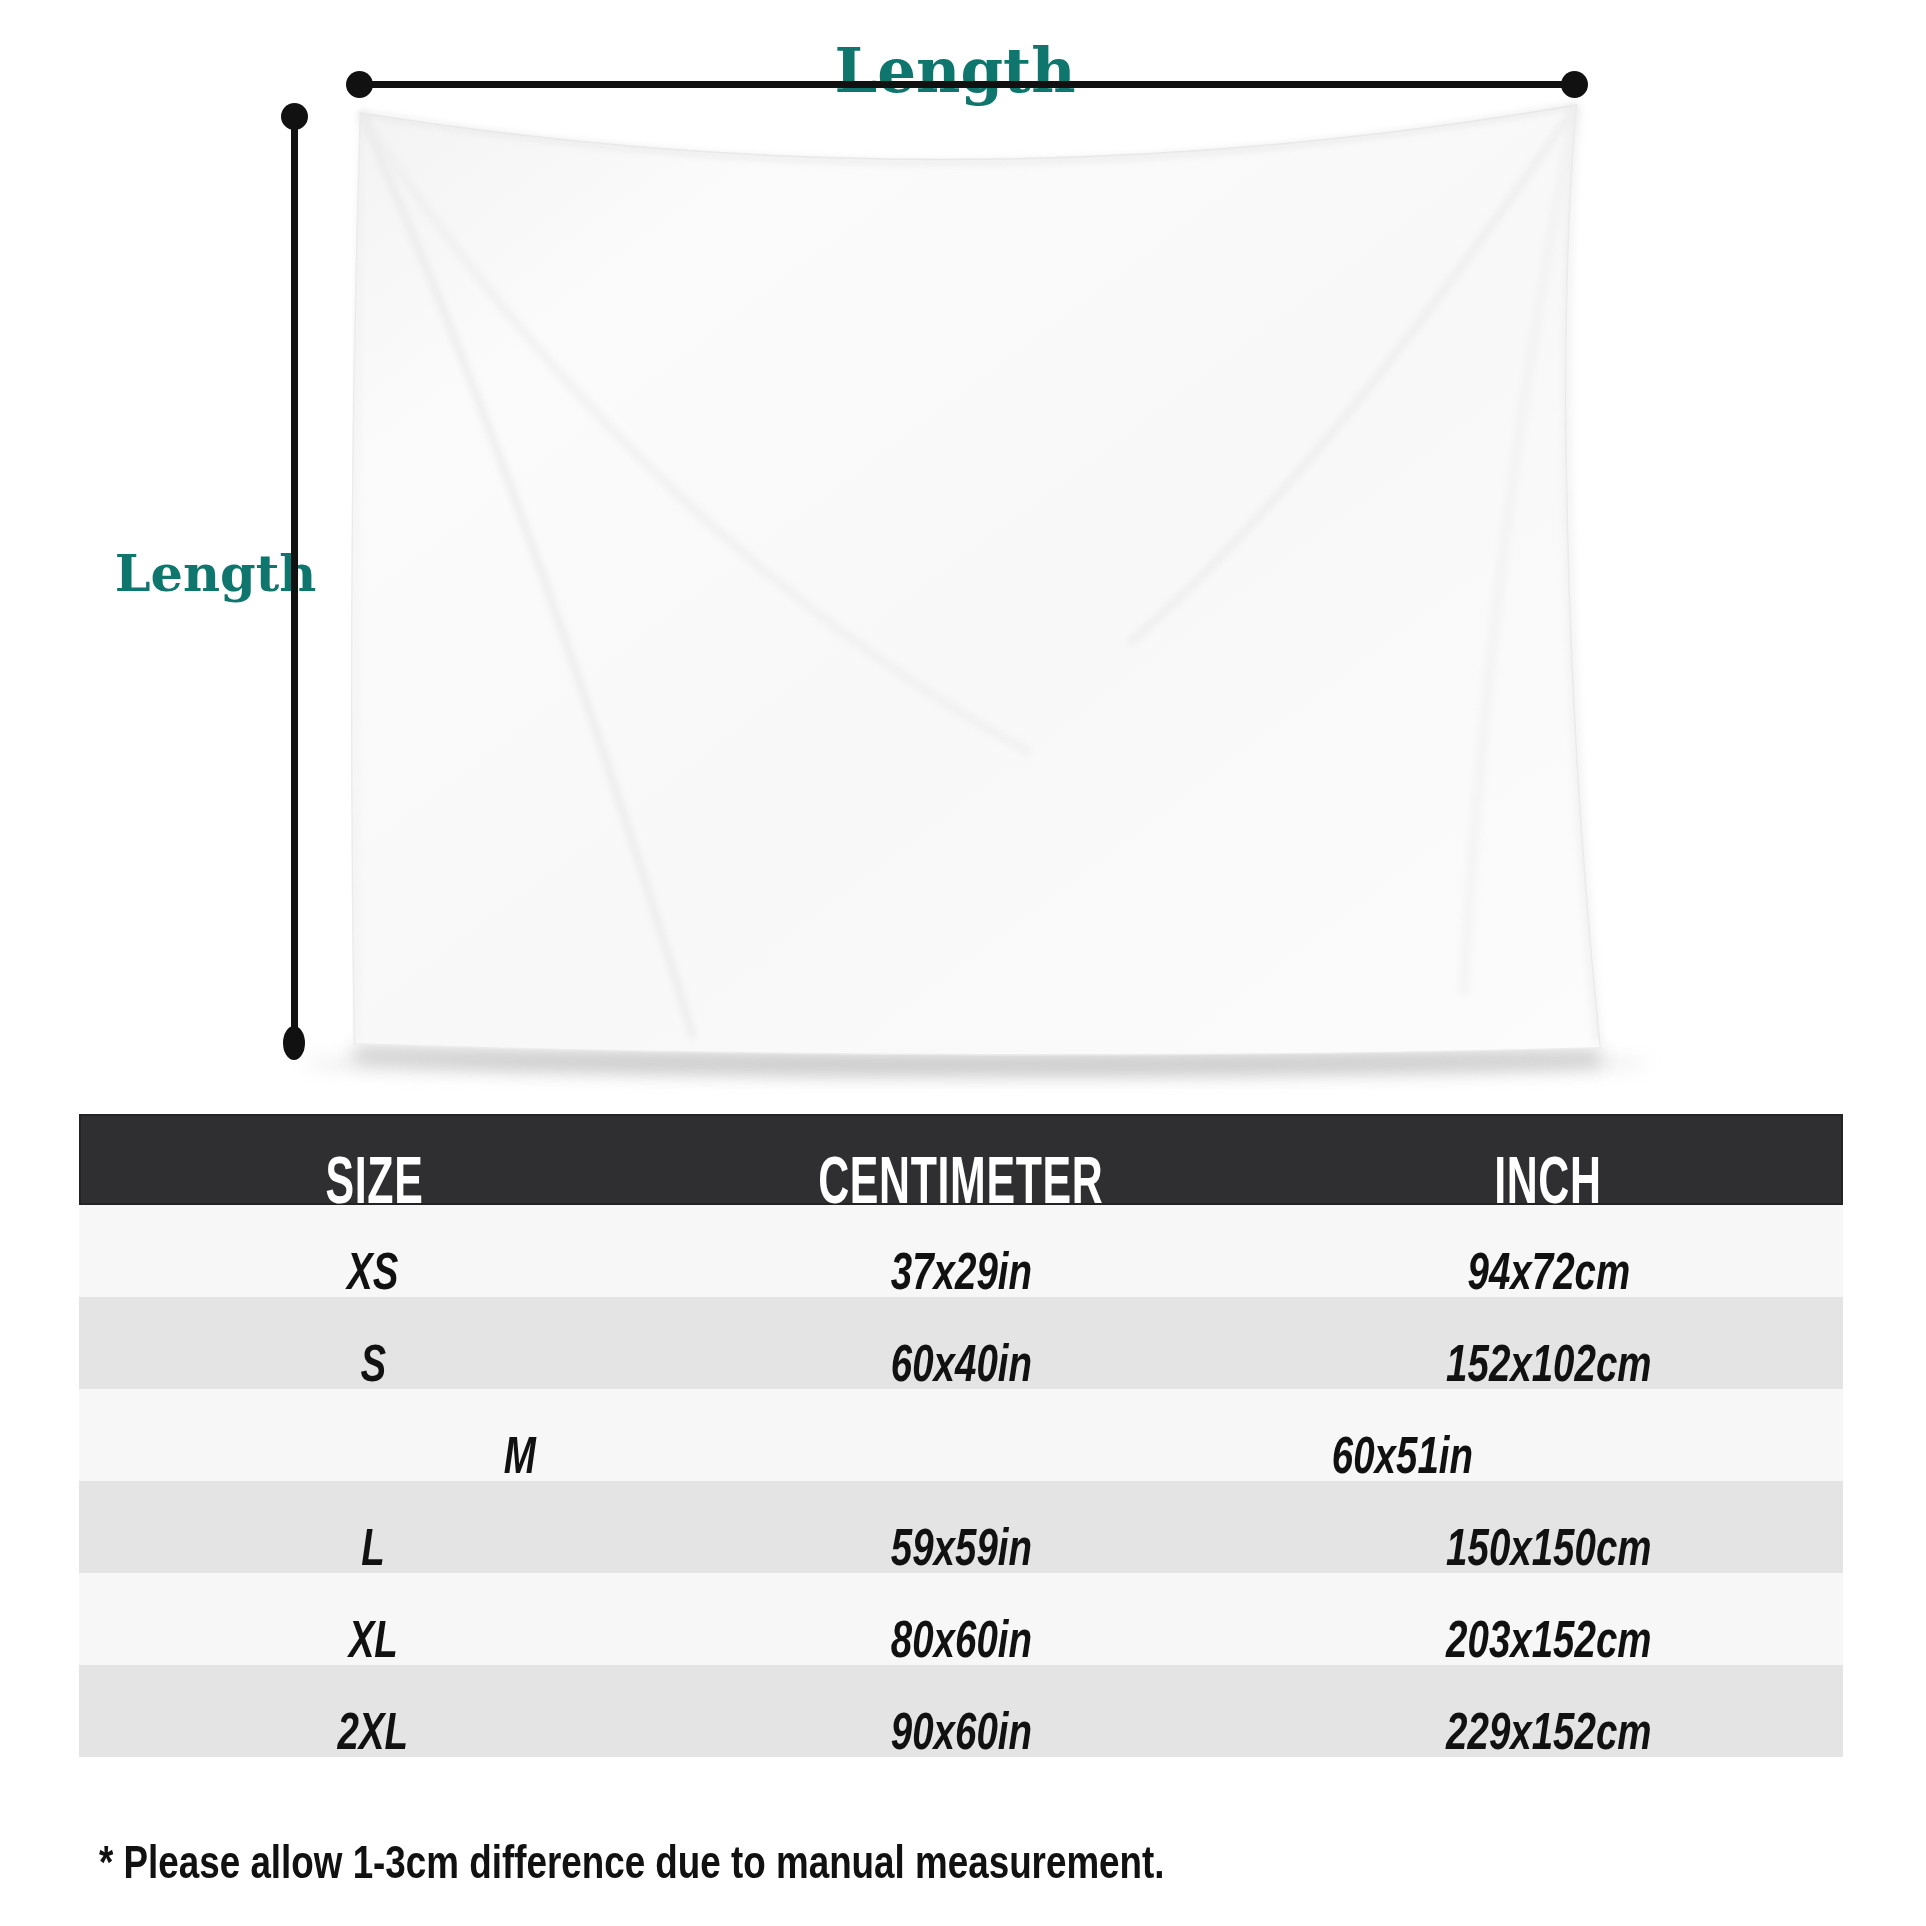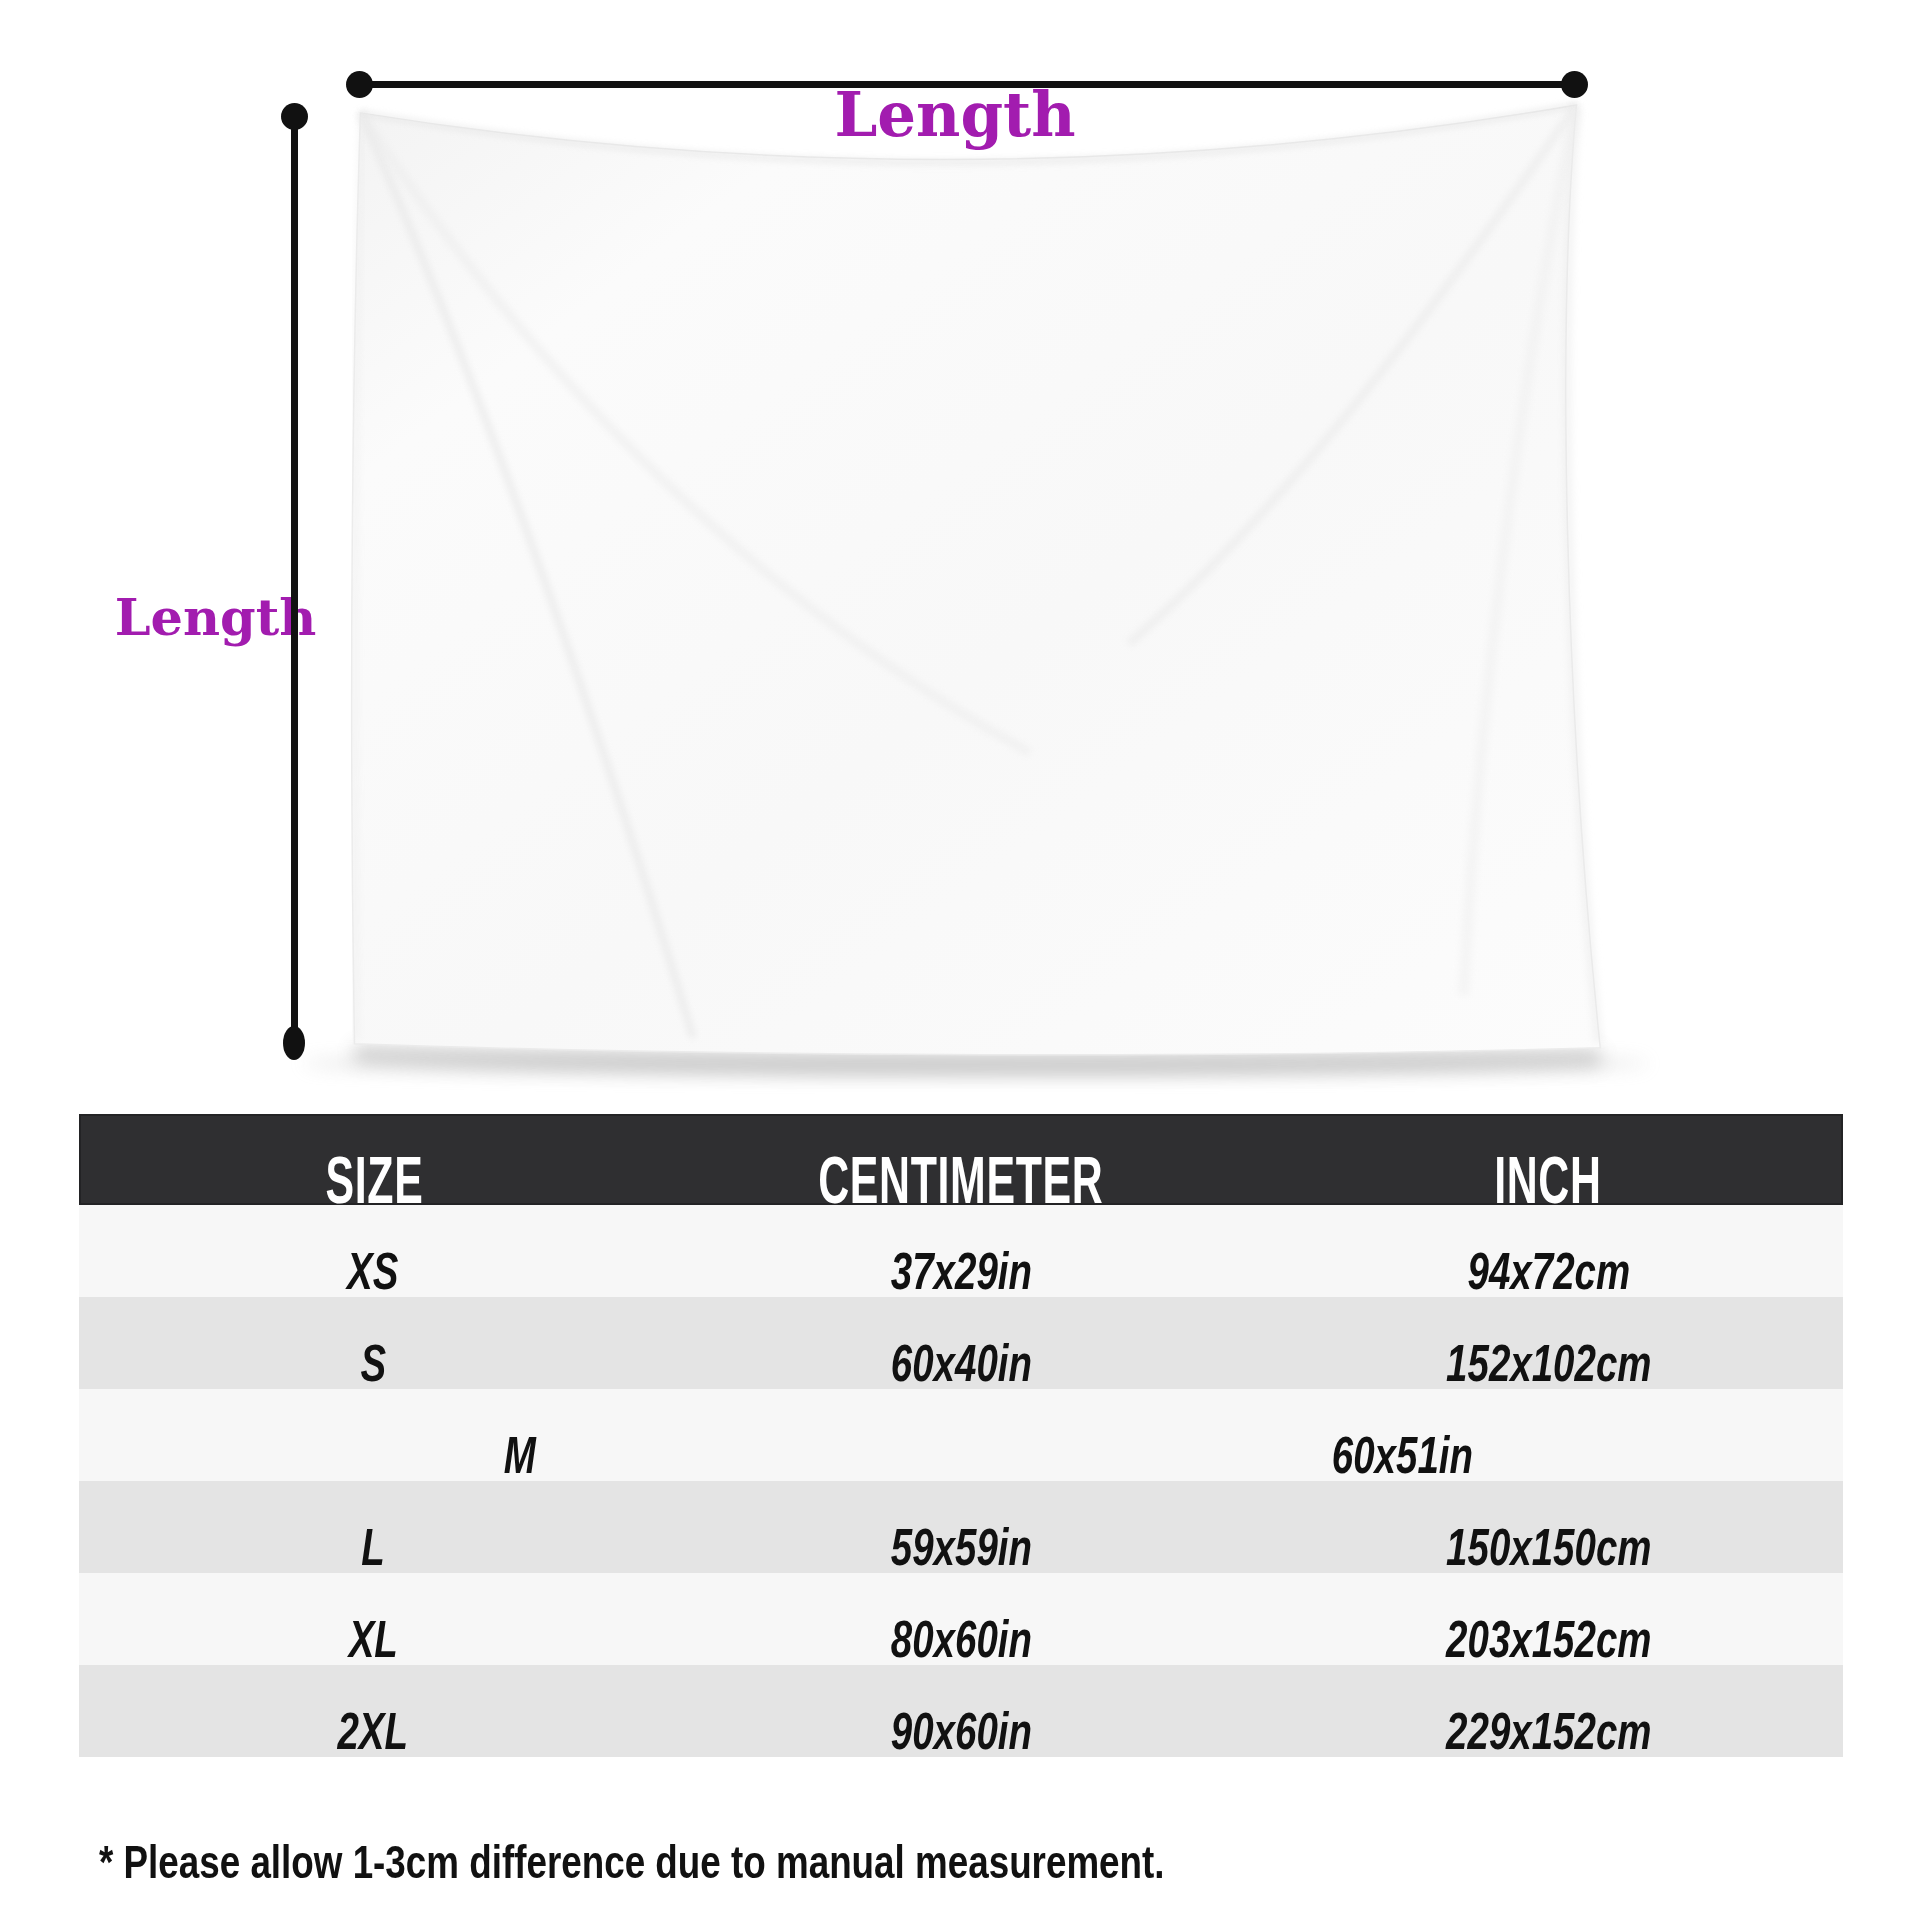--- a/index.html
+++ b/index.html
@@ -13,21 +13,21 @@
   .dim-line{position:absolute;background:#111;}
   .dim-line.h{left:358px;top:81px;width:1216px;height:7px;border-radius:3px;}
   .dim-line.v{left:291px;top:116px;width:7px;height:931px;border-radius:3px;}
   .dim-dot{position:absolute;background:#111;border-radius:50%;}
   .dot-len-l{left:346px;top:71px;width:27px;height:27px;}
   .dot-len-r{left:1561px;top:71px;width:27px;height:27px;}
   .dot-wid-t{left:281px;top:103px;width:27px;height:27px;}
   .dot-wid-b{left:283px;top:1026px;width:22px;height:34px;border-radius:50%/50%;}
   .dim-label{
     position:absolute;font-family:"DejaVu Serif","Liberation Serif",serif;
-    font-weight:bold;color:#a21caf;text-align:center;margin-top:44px;
+    font-weight:bold;color:#0f766e;text-align:center;
   }
   .length-label{left:757px;top:38px;width:396px;font-size:61px;line-height:65px;}
   .width-label{left:67px;top:546px;width:297px;font-size:51px;line-height:55px;}
   
   .size-table{position:absolute;left:79px;top:1114px;width:1764px;}
   .t-header{
     display:flex;height:91px;background:var(--header-bg,#2f2f31);
     box-sizing:border-box;border:2px solid #232325;
   }
   .t-rows .t-row{display:flex;height:92px;font-style:italic;}

